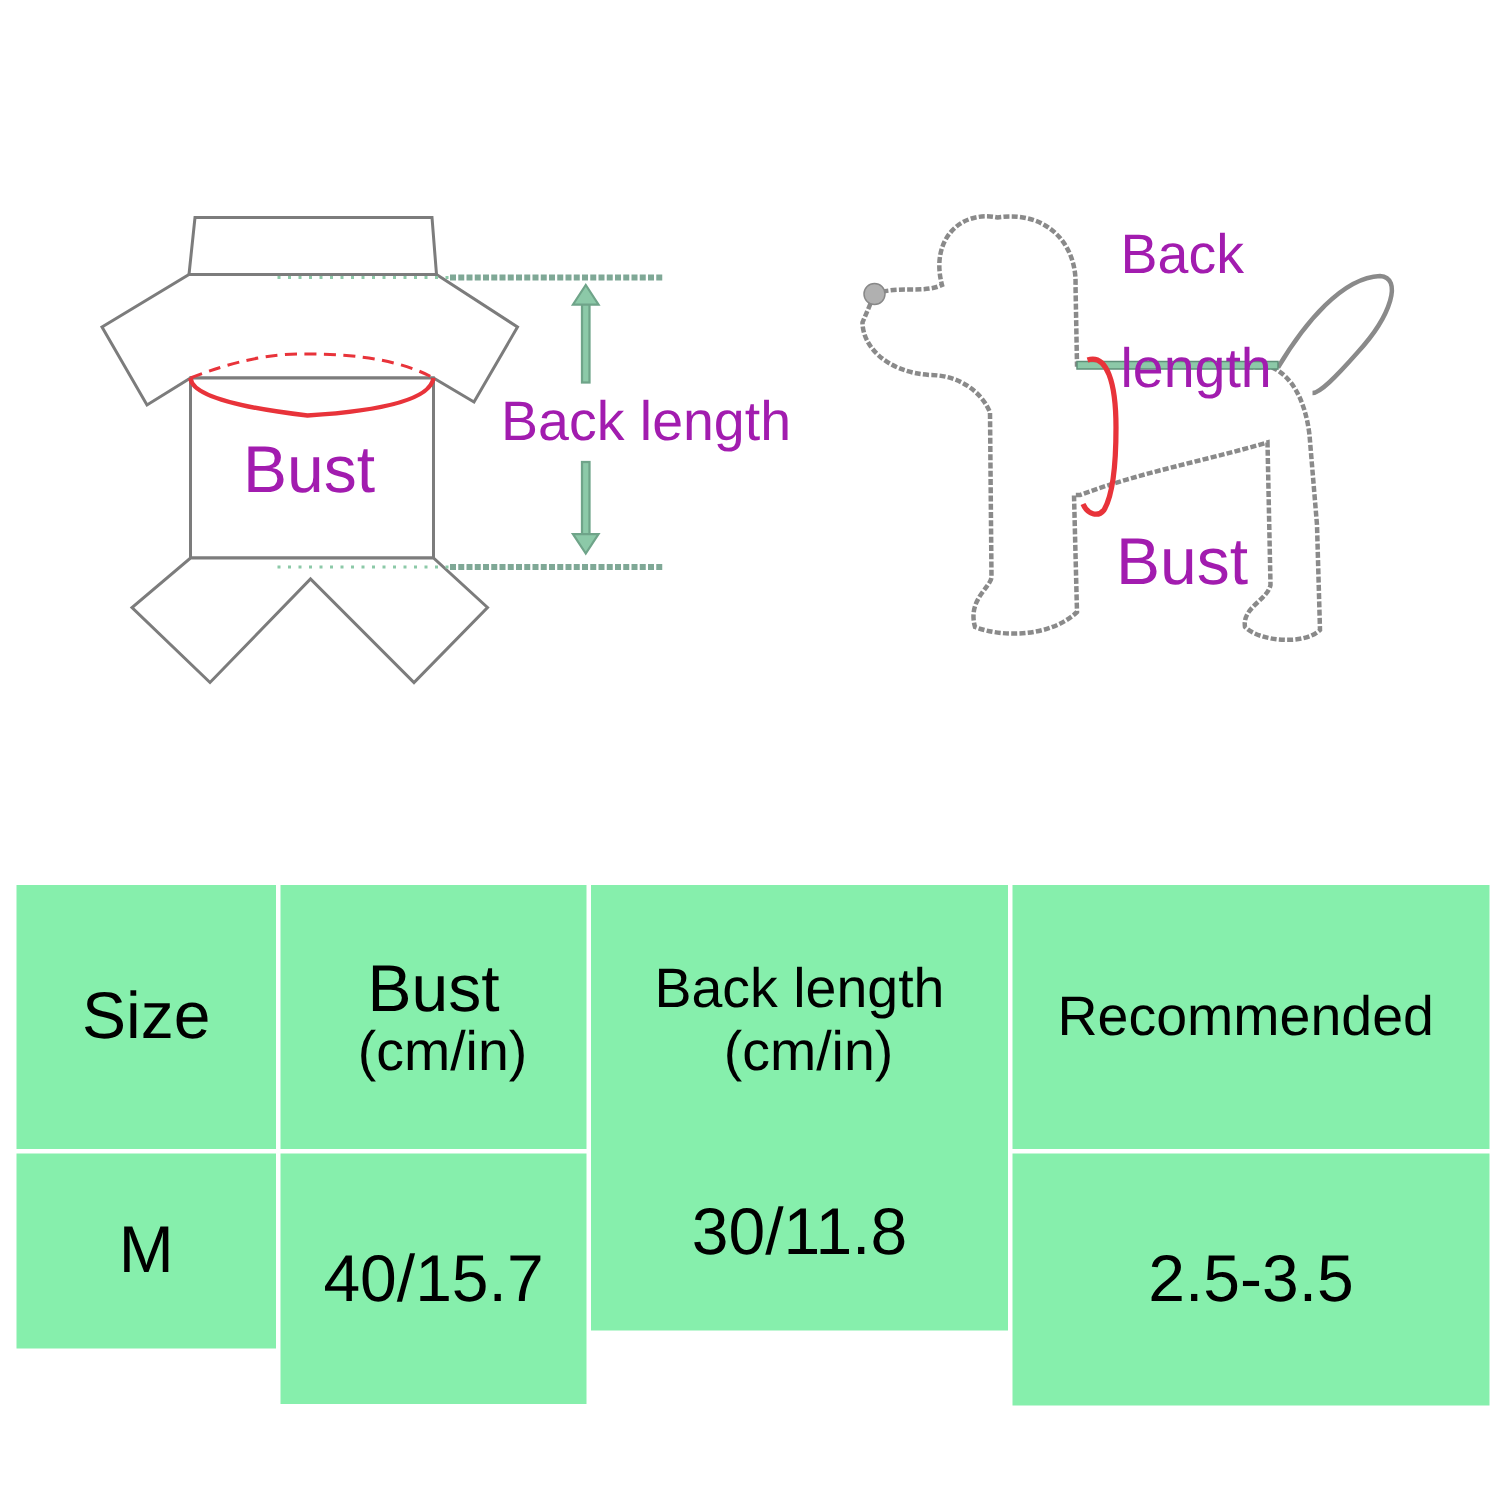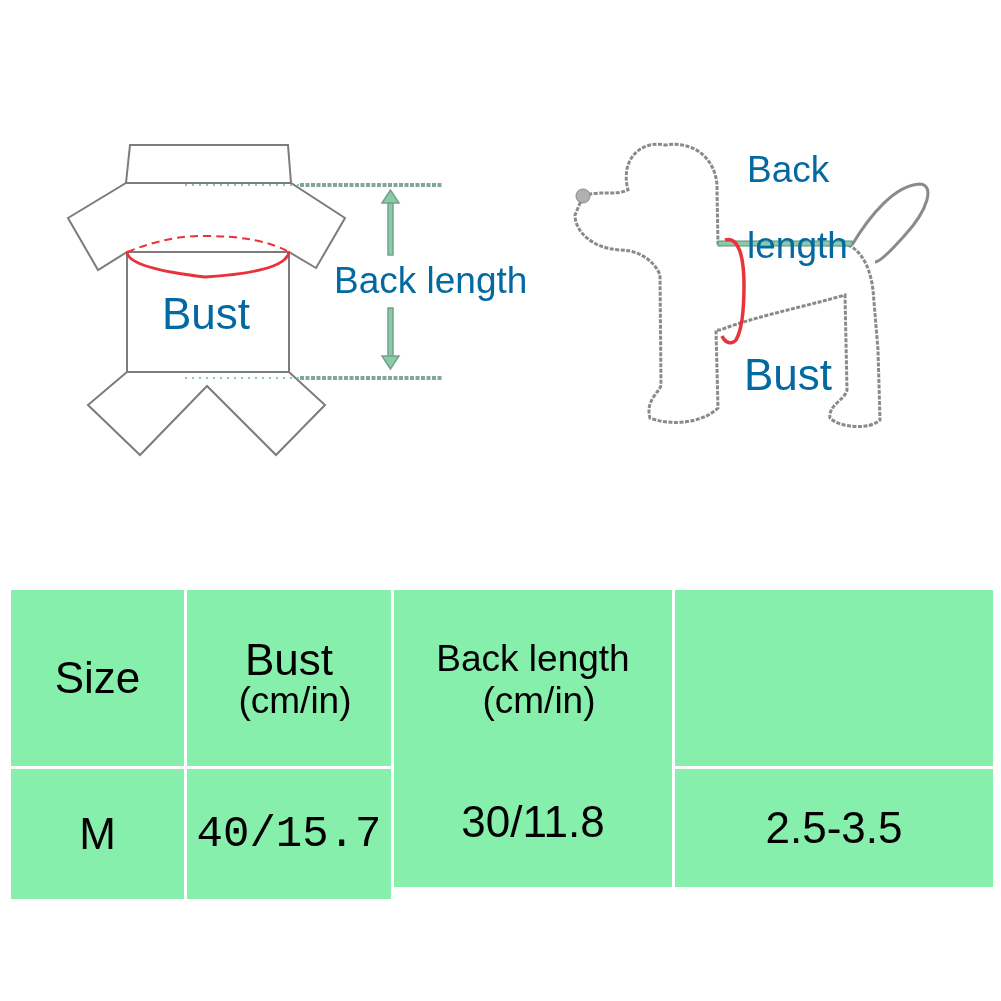--- a/index.html
+++ b/index.html
@@ -1,20 +1,20 @@
 <!DOCTYPE html>
 <html><head>
   <meta charset="utf-8">
   <style>
     html, body { margin: 0; padding: 0; background: #ffffff; }
     body { width: 1001px; height: 1001px; position: relative; overflow: hidden;
            font-family: "Liberation Sans", "DejaVu Sans", sans-serif; color: #000; }
     .figure { position: absolute; left: 0; top: 0; width: 1001px; height: 560px; }
     .figure svg { position: absolute; left: 0; top: 0; }
-    .lbl { position: absolute; white-space: nowrap; color: #0369a1; line-height: 1; }
+    .lbl { position: absolute; white-space: nowrap; color: #a21caf; line-height: 1; }
     .size-table { position: absolute; left: 11px; top: 590px; }
     .cell { position: absolute; background: #86efac; display: flex; align-items: center;
             justify-content: center; text-align: center; flex-direction: column; }
     .cell .big { font-size: 44px; line-height: 1; }
     .cell .sub { font-size: 37px; line-height: 1; margin-left: 12px; }
     .cell .hdr { font-size: 37px; line-height: 1.2; }
     .cell.left-align { align-items: flex-start; padding-left: 30px; box-sizing: border-box; text-align: left; }
   </style>
 </head>
 <body>
@@ -96,27 +96,28 @@
   </div>
   <div class="cell" style="left:176px; top:0; width:204px; height:176px;">
     <span class="big">Bust</span>
     <span class="sub">(cm/in)</span>
   </div>
   <div class="cell" style="left:383px; top:0; width:278px; height:176px;">
     <span class="hdr">Back length</span>
     <span class="sub">(cm/in)</span>
   </div>
   <div class="cell left-align" style="left:664px; top:0; width:318px; height:176px;">
+    <span class="hdr">Recommended</span>
   </div>
 
   <div class="cell" style="left:0; top:179px; width:173px; height:130px;">
     <span class="big">M</span>
   </div>
-  <div class="cell" style="left:176px; top:179px; width:204px; height:130px;font-family:Liberation Mono, monospace;">
+  <div class="cell" style="left:176px; top:179px; width:204px; height:167px;">
     <span class="big">40/15.7</span>
   </div>
   <div class="cell" style="left:383px; top:167px; width:278px; height:130px;">
     <span class="big">30/11.8</span>
   </div>
-  <div class="cell" style="left:664px; top:179px; width:318px; height:118px;">
+  <div class="cell" style="left:664px; top:179px; width:318px; height:168px;">
     <span class="big">2.5-3.5</span>
   </div>
 </div>
 
 </body></html>

